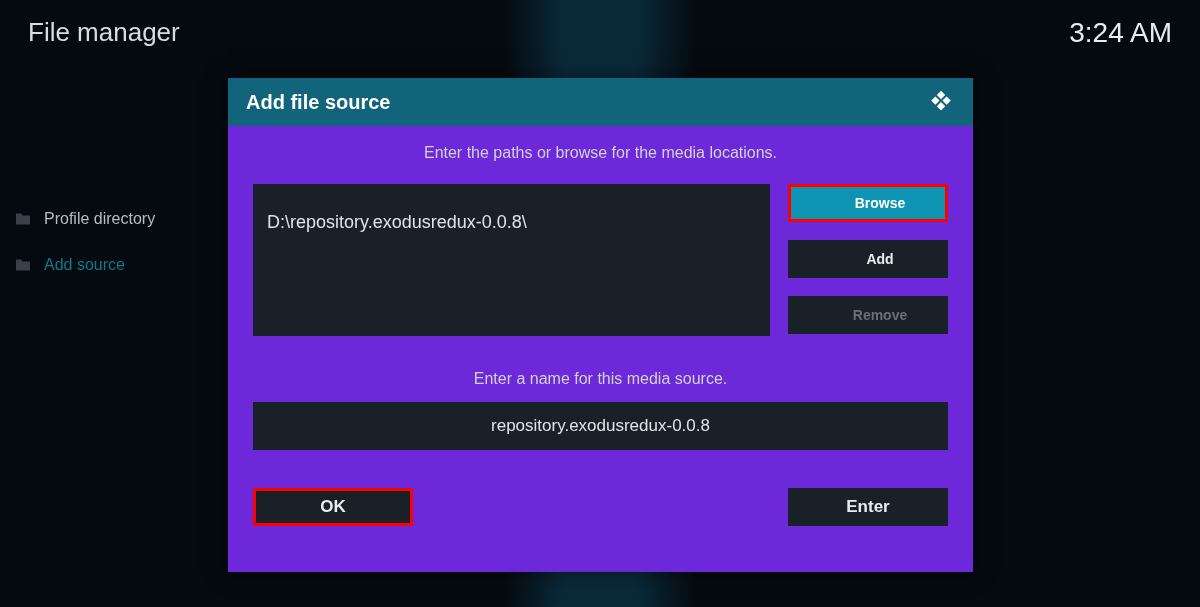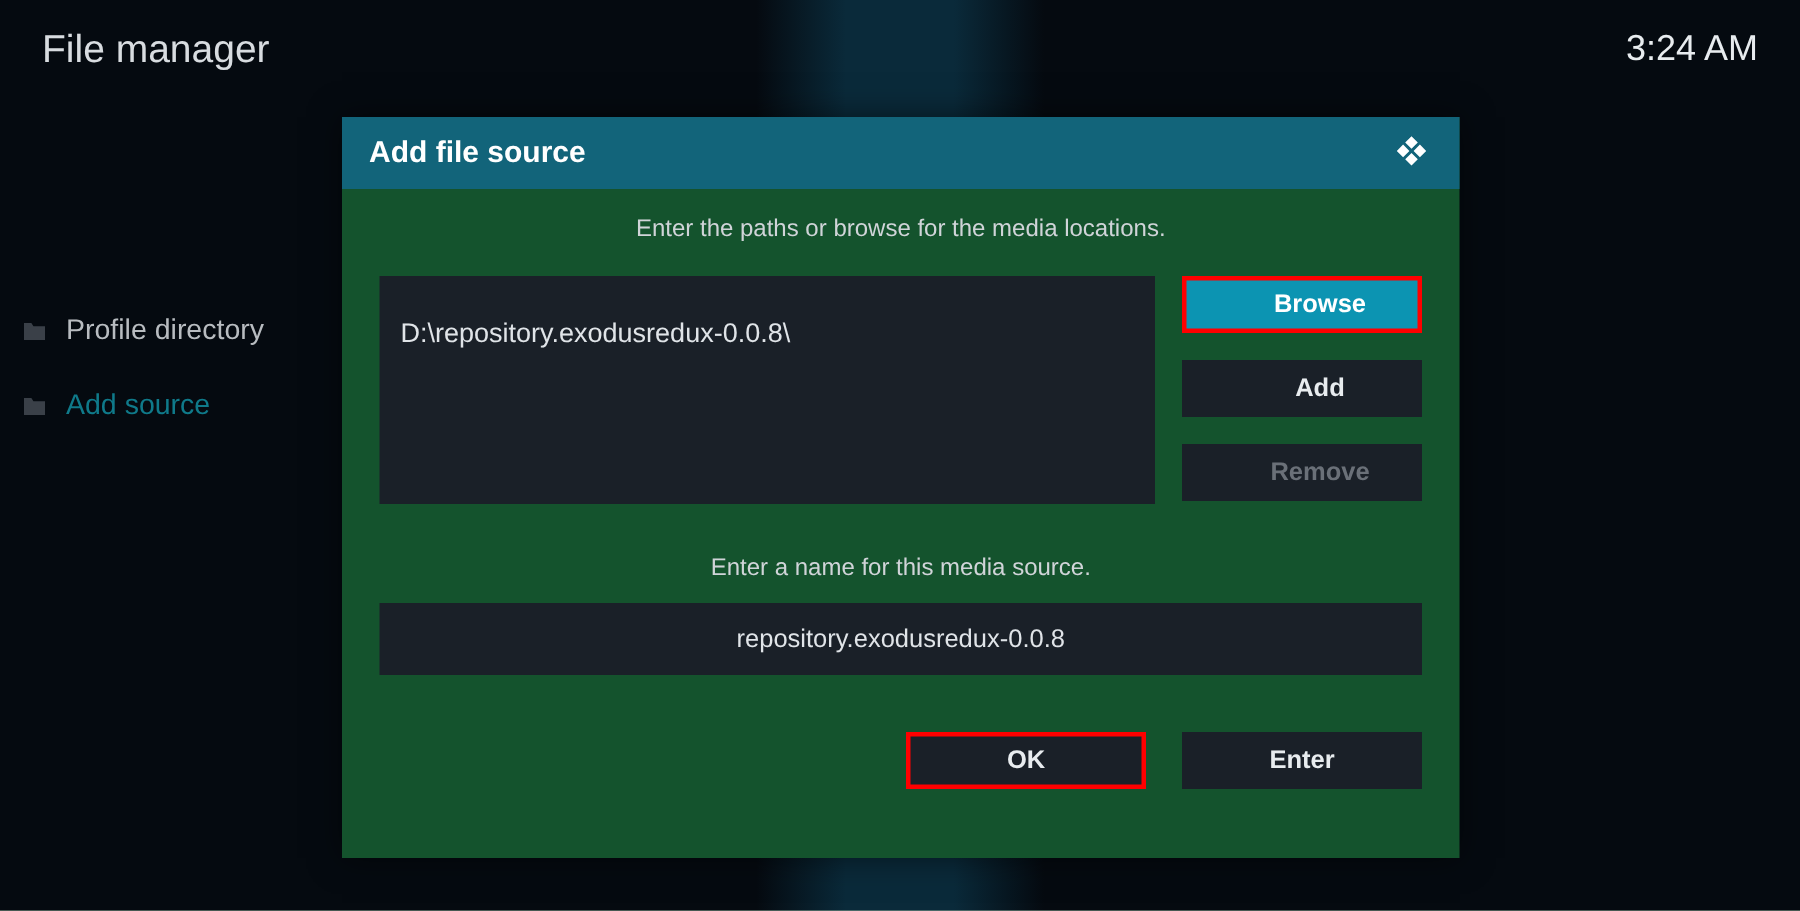--- a/index.html
+++ b/index.html
@@ -26,21 +26,21 @@
       align-items: center;
       padding: 15px 28px;
     }
     .page-title {
       color: #d8dce0;
       font-size: 26px;
       font-weight: 400;
     }
     .clock {
       color: #e8ecef;
-      font-size: 24px;
+      font-size: 28px;
       font-weight: 300;
     }
     .sidebar {
       position: absolute;
       top: 210px;
       left: 14px;
     }
     .sidebar-item {
       display: flex;
       align-items: center;
@@ -50,33 +50,33 @@
     .folder-icon {
       width: 18px;
       height: 14px;
       margin-right: 12px;
     }
     .folder-icon svg {
       width: 100%;
       height: 100%;
     }
     .sidebar-label {
-      font-size: 19px;
+      font-size: 16px;
       color: #b8bcc0;
     }
     .sidebar-item.active .sidebar-label {
       color: #0f7a8a;
     }
     .dialog {
       position: absolute;
       top: 78px;
       left: 228px;
       width: 745px;
       height: 494px;
-      background: #14532d;
+      background: #6d28d9;
       box-shadow: 0 0 20px rgba(0,0,0,0.5);
     }
     .dialog-header {
       background: #12647a;
       height: 48px;
       display: flex;
       align-items: center;
       justify-content: space-between;
       padding: 0 18px;
     }
@@ -114,21 +114,21 @@
     .side-buttons {
       display: flex;
       flex-direction: column;
       gap: 18px;
       width: 160px;
     }
     .btn {
       height: 38px;
       background: #1a2028;
       color: #e8ecef;
-      font-size: 17px;
+      font-size: 14px;
       display: flex;
       align-items: center;
       justify-content: center;
       cursor: pointer;
       font-weight: 600;
       padding-left: 24px;
     }
     .btn.browse {
       background: #0c94b2;
       color: #ffffff;
@@ -149,21 +149,21 @@
       height: 48px;
       display: flex;
       align-items: center;
       justify-content: center;
       color: #e0e4e8;
       font-size: 17px;
       margin-bottom: 38px;
     }
     .dialog-actions {
       display: flex;
-      justify-content: flex-end;
+      justify-content: space-between;
       gap: 24px;
     }
     .action-btn {
       width: 160px;
       height: 38px;
       background: #1a2028;
       color: #e8ecef;
       font-size: 17px;
       display: flex;
       align-items: center;

